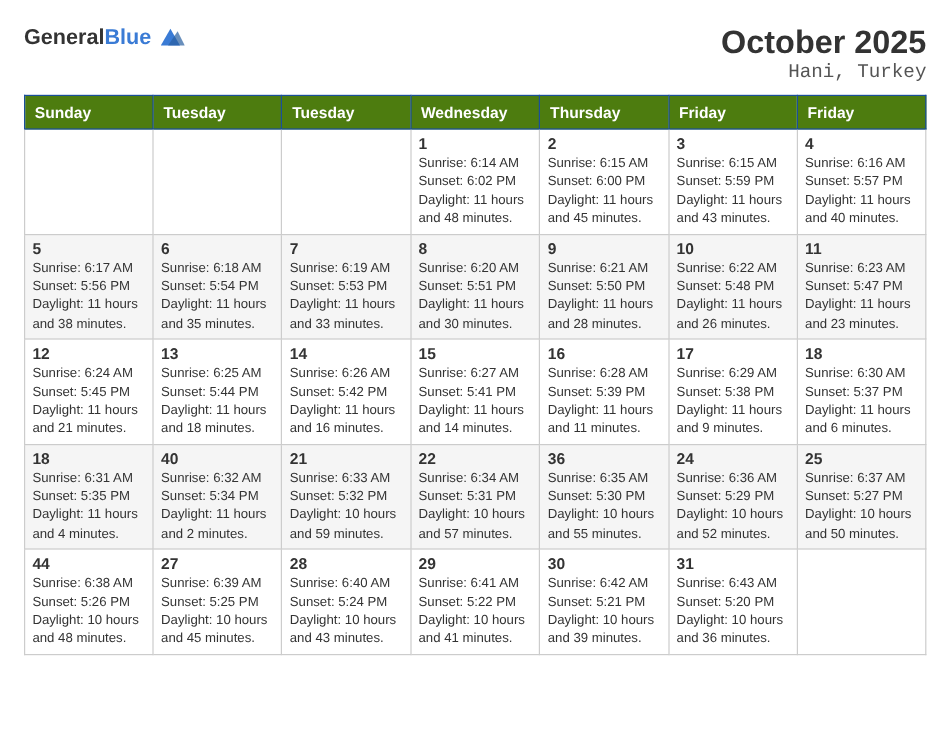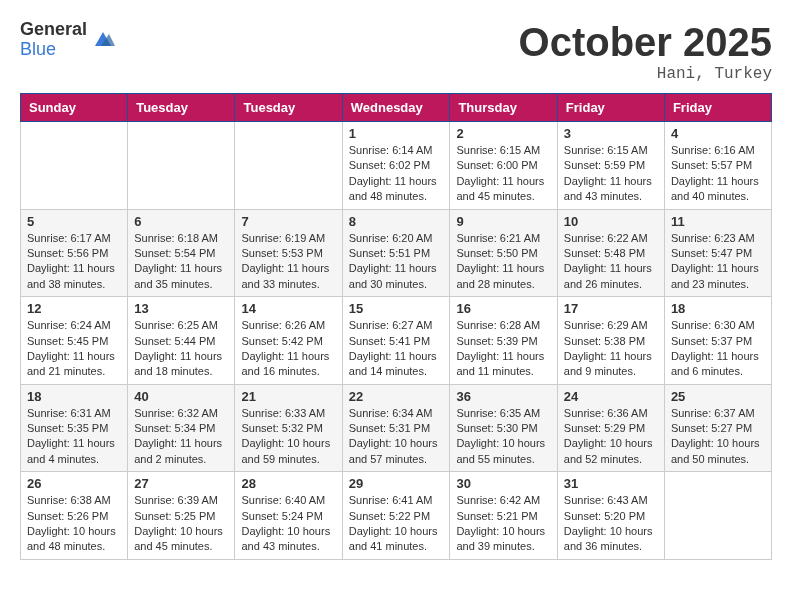--- a/index.html
+++ b/index.html
@@ -15,58 +15,58 @@
       justify-content: space-between;
       align-items: flex-start;
       margin-bottom: 10px;
     }
     .logo {
       display: flex;
       align-items: center;
     }
     .logo-text {
       display: flex;
-      flex-direction: column;
+      flex-direction: row;
       line-height: 1.1;
     }
     .logo-general {
       font-size: 18px;
       font-weight: bold;
       color: #333;
     }
     .logo-blue {
       font-size: 18px;
-      font-weight: normal;
+      font-weight: bold;
       color: #3a7bd5;
     }
     .logo-icon {
       width: 24px;
       height: 24px;
       margin-left: 4px;
     }
     .title-block {
       text-align: right;
     }
     .month-title {
-      font-size: 40px;
+      font-size: 27px;
       font-weight: bold;
       color: #333;
     }
     .location {
       font-size: 16px;
       color: #555;
       font-family: Liberation Mono, monospace;
     }
     .calendar {
       width: 100%;
       border-collapse: collapse;
       border: 1px solid #ccc;
     }
     .calendar th {
-      background-color: #be185d;
+      background-color: #4d7c0f;
       color: #fff;
       text-align: left;
       padding: 6px 8px;
       font-size: 13px;
       border: 1px solid #1a4f9a;
       margin-top: 20px;
     }
     .calendar td {
       vertical-align: top;
       padding: 4px 6px;
@@ -234,21 +234,21 @@
           <span class="day-number">24</span>
           <div class="day-info">Sunrise: 6:36 AM<br>Sunset: 5:29 PM<br>Daylight: 10 hours and 52 minutes.</div>
         </td>
         <td>
           <span class="day-number">25</span>
           <div class="day-info">Sunrise: 6:37 AM<br>Sunset: 5:27 PM<br>Daylight: 10 hours and 50 minutes.</div>
         </td>
       </tr>
       <tr>
         <td>
-          <span class="day-number">26</span>
+          <span class="day-number">44</span>
           <div class="day-info">Sunrise: 6:38 AM<br>Sunset: 5:26 PM<br>Daylight: 10 hours and 48 minutes.</div>
         </td>
         <td>
           <span class="day-number">27</span>
           <div class="day-info">Sunrise: 6:39 AM<br>Sunset: 5:25 PM<br>Daylight: 10 hours and 45 minutes.</div>
         </td>
         <td>
           <span class="day-number">28</span>
           <div class="day-info">Sunrise: 6:40 AM<br>Sunset: 5:24 PM<br>Daylight: 10 hours and 43 minutes.</div>
         </td>

